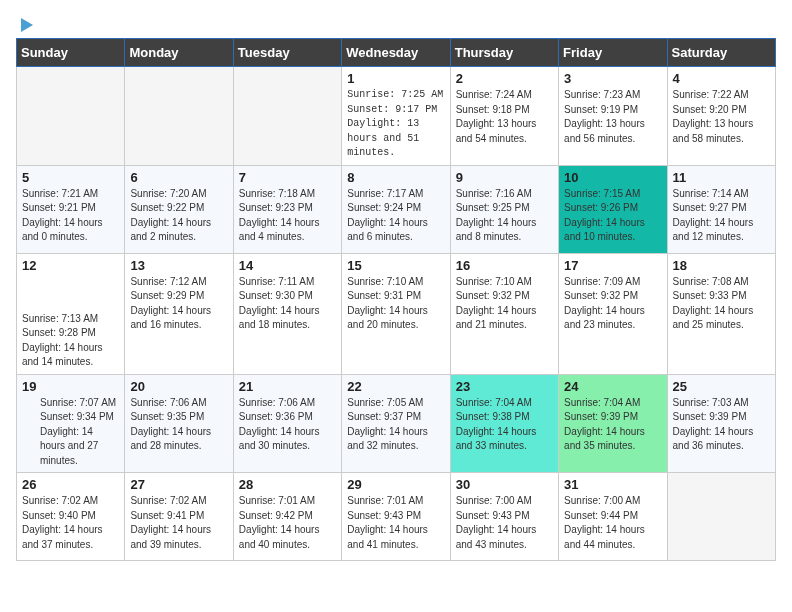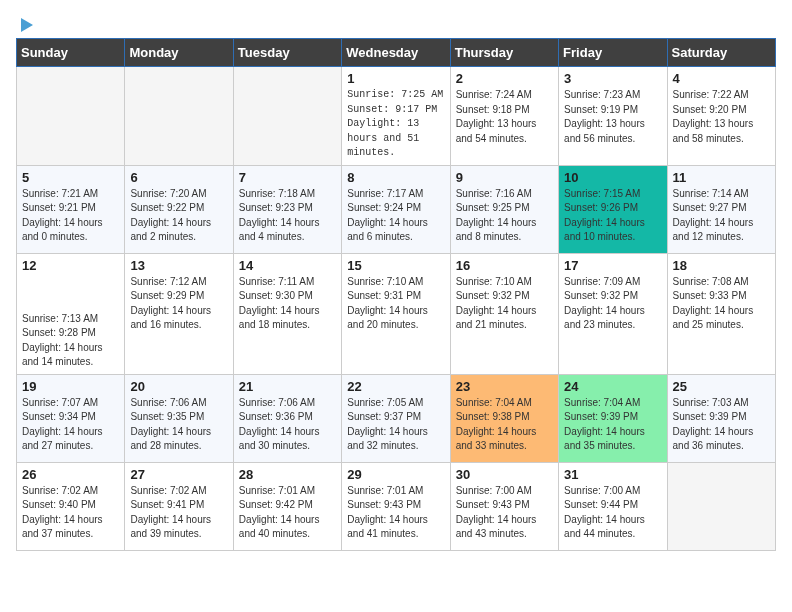--- a/index.html
+++ b/index.html
@@ -220,21 +220,21 @@
         <td>
           <span class="day-num">18</span>
           <div class="cell-info" style="white-space: pre-line;">Sunrise: 7:08 AM
 Sunset: 9:33 PM
 Daylight: 14 hours and 25 minutes.</div>
         </td>
       </tr>
       <tr>
         <td style="background: rgb(245, 248, 253);">
           <span class="day-num">19</span>
-          <div class="cell-info" style="white-space: pre-line;">Sunrise: 7:07 AM
+          <div class="cell-info" style="white-space: pre-line; margin-left: 18px;">Sunrise: 7:07 AM
 Sunset: 9:34 PM
 Daylight: 14 hours and 27 minutes.</div>
         </td>
         <td style="background: rgb(245, 248, 253);">
           <span class="day-num">20</span>
           <div class="cell-info" style="white-space: pre-line;">Sunrise: 7:06 AM
 Sunset: 9:35 PM
 Daylight: 14 hours and 28 minutes.</div>
         </td>
         <td style="background: rgb(245, 248, 253);">
@@ -242,21 +242,21 @@
           <div class="cell-info" style="white-space: pre-line;">Sunrise: 7:06 AM
 Sunset: 9:36 PM
 Daylight: 14 hours and 30 minutes.</div>
         </td>
         <td style="background: rgb(245, 248, 253);">
           <span class="day-num">22</span>
           <div class="cell-info" style="white-space: pre-line;">Sunrise: 7:05 AM
 Sunset: 9:37 PM
 Daylight: 14 hours and 32 minutes.</div>
         </td>
-        <td style="background: #fdba74;">
+        <td style="background: #5eead4;">
           <span class="day-num">23</span>
           <div class="cell-info" style="white-space: pre-line;">Sunrise: 7:04 AM
 Sunset: 9:38 PM
 Daylight: 14 hours and 33 minutes.</div>
         </td>
         <td style="background: #86efac;">
           <span class="day-num">24</span>
           <div class="cell-info" style="white-space: pre-line;">Sunrise: 7:04 AM
 Sunset: 9:39 PM
 Daylight: 14 hours and 35 minutes.</div>

